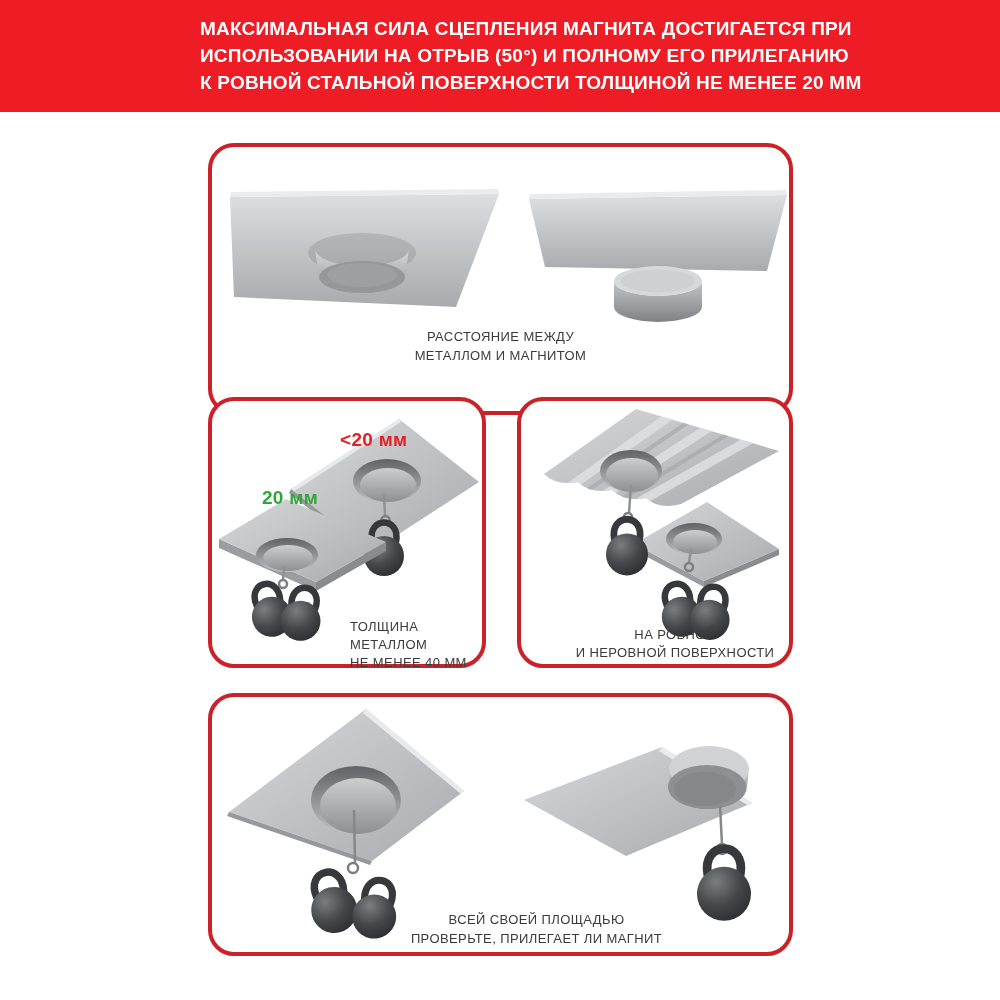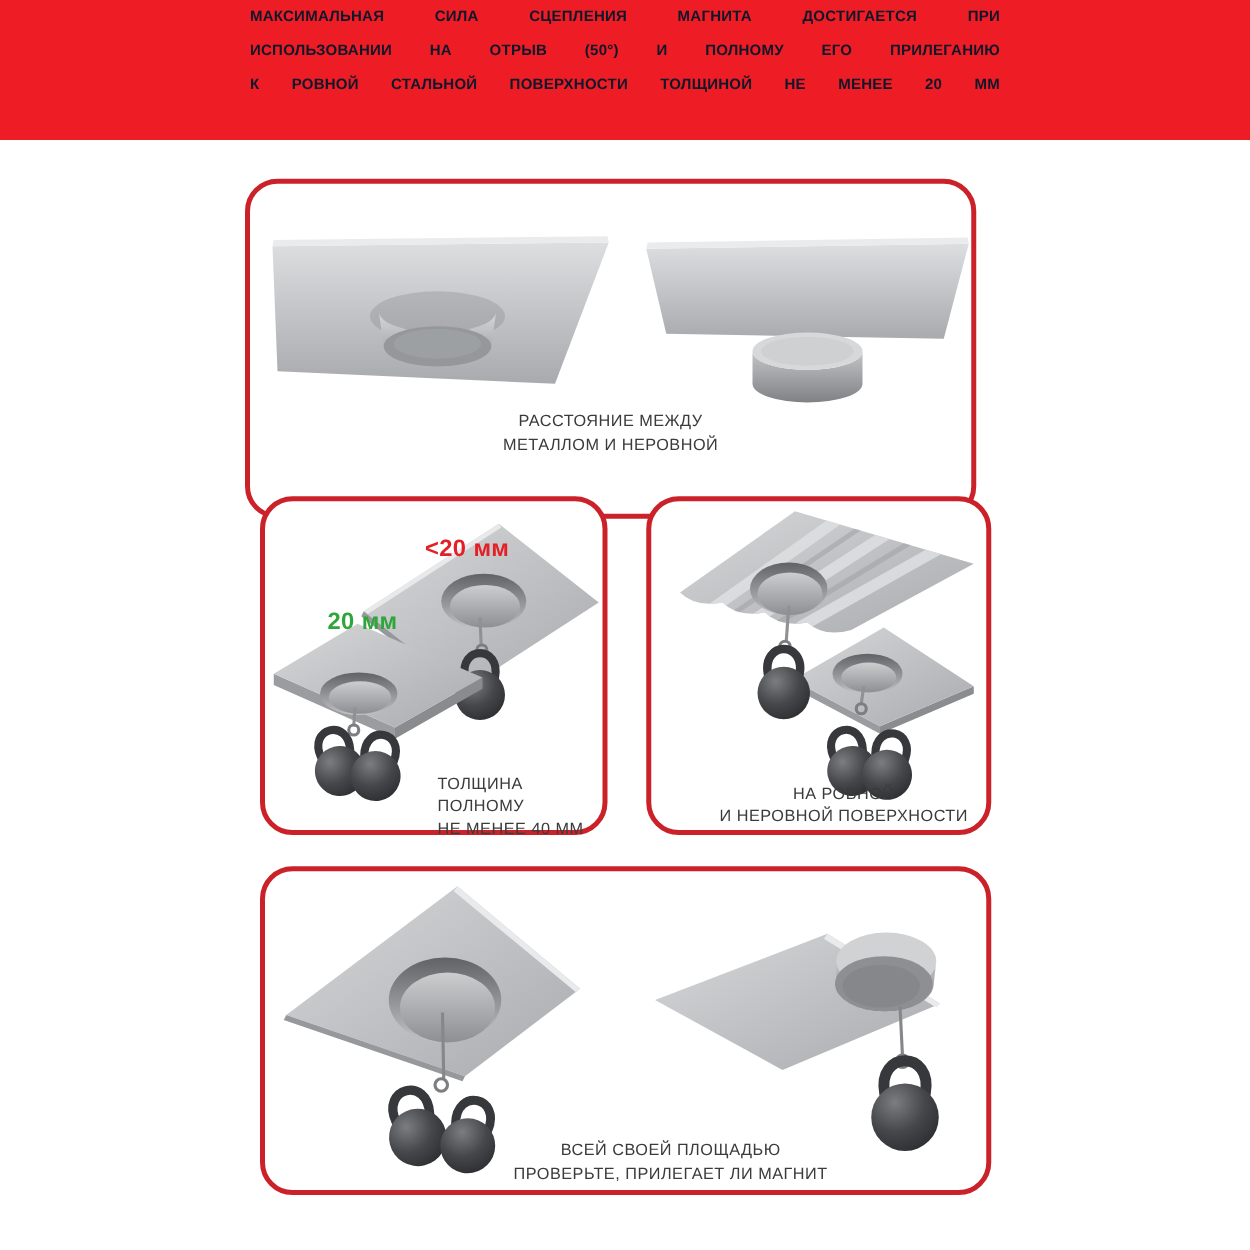--- a/index.html
+++ b/index.html
@@ -1,27 +1,27 @@
 <!DOCTYPE html>
 <html><head>
 <meta charset="utf-8">
 <style>
   html,body{margin:0;padding:0;background:#ffffff;}
   .page{position:relative;width:1000px;height:1000px;background:#ffffff;overflow:hidden;
         font-family:"Liberation Sans",sans-serif;}
   
   .banner{position:absolute;left:0;top:0;width:1000px;height:112px;background:#ee1c24;}
-  .banner-text{width:600px;margin:0 auto;color:#0f172a;
-               font-weight:bold;font-size:12px;line-height:27px;}
+  .banner-text{width:600px;margin:0 auto;padding-top:15px;color:#ffffff;
+               font-weight:bold;font-size:19px;line-height:27px;}
   .banner-line{text-align:justify;text-align-last:justify;-moz-text-align-last:justify;
                letter-spacing:.2px;white-space:nowrap;}
   
   .panel{position:absolute;box-sizing:border-box;border:4px solid #cb2229;
          border-radius:26px;background:#ffffff;}
-  #panel-distance {left:196px;top:143px;width:585px;height:272px;}
+  #panel-distance {left:208px;top:143px;width:585px;height:272px;}
   #panel-thickness{left:208px;top:397px;width:278px;height:271px;}
   #panel-surface  {left:517px;top:397px;width:276px;height:271px;}
   #panel-contact  {left:208px;top:693px;width:585px;height:263px;}
   .panel svg{position:absolute;left:0;top:0;display:block;}
   
   .cap{position:absolute;color:#3b3b3b;font-size:13px;line-height:19px;letter-spacing:.4px;}
   .cap span{display:block;}
   .cap-center{left:0;right:0;text-align:center;}
   #cap-distance{top:180px;}
   #cap-thickness{left:138px;top:217px;line-height:18px;}
@@ -102,21 +102,21 @@
         <polygon points="317,52 575,48 574,43 318,47" fill="#eaebec"></polygon>
       </g>
       <g>
         <path d="M 402,134 A 44,15 0 0 0 490,134 L 490,160 A 44,15 0 0 1 402,160 Z" fill="url(#gMagSideD)"></path>
         <ellipse cx="446" cy="134" rx="44" ry="15" fill="#d7d8da"></ellipse>
         <ellipse cx="446" cy="134" rx="37" ry="11.5" fill="#cfd0d2"></ellipse>
       </g>
     </svg>
     <div class="cap cap-center" id="cap-distance">
       <span>РАССТОЯНИЕ МЕЖДУ</span>
-      <span>МЕТАЛЛОМ И НЕРОВНОЙ</span>
+      <span>МЕТАЛЛОМ И МАГНИТОМ</span>
     </div>
   </section>
 
   <section class="panel" id="panel-thickness">
     <svg width="270" height="263" viewBox="0 0 270 263">
       <g>
         <polygon points="79,88 187,18 267,81 159,151" fill="url(#gPlate2)"></polygon>
         <polygon points="79,88 187,18 189,21 81,91" fill="#e8e9eb"></polygon>
         <polygon points="79,88 159,151 157,155 77,92" fill="#96989b"></polygon>
       </g>
@@ -142,21 +142,21 @@
         <line x1="72" y1="165" x2="71" y2="180" stroke="#8f9194" stroke-width="2.5"></line>
         <circle cx="71" cy="183" r="4" fill="none" stroke="#7c7e81" stroke-width="2.5"></circle>
       </g>
       <use href="#kb" transform="translate(58,208) rotate(-14)"></use>
       <use href="#kb" transform="translate(90,212) rotate(11)"></use>
     </svg>
     <div class="lbl" id="lbl-thin">&lt;20 мм</div>
     <div class="lbl" id="lbl-thick">20 мм</div>
     <div class="cap" id="cap-thickness">
       <span>ТОЛЩИНА</span>
-      <span>ПОЛНОМУ</span>
+      <span>МЕТАЛЛОМ</span>
       <span>НЕ МЕНЕЕ 40 ММ</span>
     </div>
   </section>
 
   <section class="panel" id="panel-surface">
     <svg width="268" height="263" viewBox="0 0 268 263">
       <g>
         <path d="M 115,8 L 23,73 q 12,12 34,8 q 12,12 34,8 q 12,12 34,8 q 13,12 35,6 L 258,50 Z" fill="url(#gPlate2)"></path>
         <g clip-path="url(#wavyClip)">
           <path d="M 50,85 L 150,14" stroke="#dfe0e2" stroke-width="9" opacity="0.85" stroke-linecap="round"></path>

